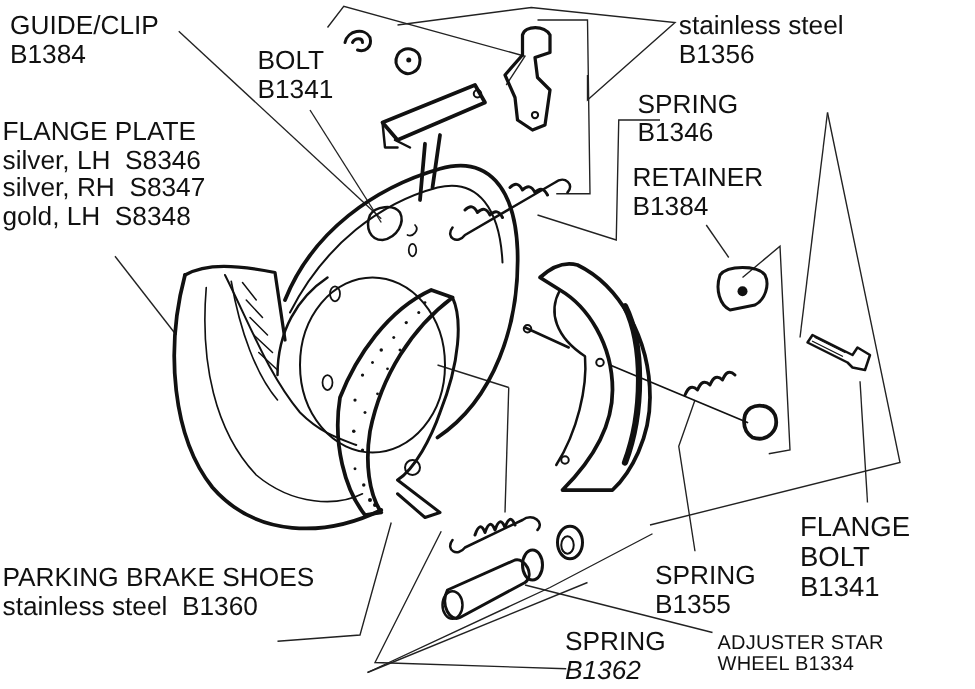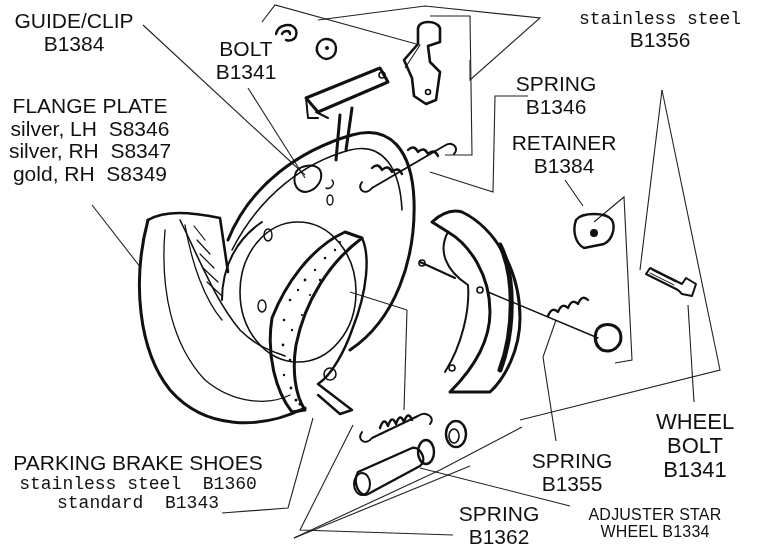--- a/index.html
+++ b/index.html
@@ -1,22 +1,22 @@
 <!DOCTYPE html>
 <html><head>
 <meta charset="utf-8">
 <style>
   html, body { margin: 0; padding: 0; background: #ffffff; }
   body { width: 780px; height: 551px; position: relative; overflow: hidden;
          font-family: "Liberation Sans", "DejaVu Sans", sans-serif; color: #111; }
   #art { position: absolute; left: 0; top: 0; width: 780px; height: 551px; }
-  .lbl { position: absolute; text-align: center; line-height: 1.08; white-space: nowrap; }
+  .lbl { position: absolute; text-align: left; line-height: 1.08; white-space: nowrap; }
   .lbl div { display: block; }
   .big { font-size: 21px; }
-  .med { font-size: 18px; font-family: Liberation Mono, monospace; }
+  .med { font-size: 21px; }
   .sm  { font-size: 16px; letter-spacing: 0.2px; }
   .ink { stroke: #111; fill: none; stroke-linecap: round; stroke-linejoin: round; }
   .leader { stroke: #222; fill: none; stroke-width: 1.1; }
 </style>
 </head>
 <body>
 
 <svg id="art" viewBox="0 0 780 551">
 
   <g>
@@ -149,56 +149,55 @@
 
 <div class="lbl big" style="left:206px; top:38px; width:80px;">
   <div style="white-space: pre;">BOLT</div>
   <div style="white-space: pre;">B1341</div>
 </div>
 
 <div class="lbl big" style="left:2px; top:77px; width:176px;">
   <div style="white-space: pre; margin-top: 18px;">FLANGE PLATE</div>
   <div style="white-space: pre;">silver, LH  S8346</div>
   <div style="white-space: pre;">silver, RH  S8347</div>
-  <div style="white-space: pre;">gold, RH  S8349</div>
+  <div style="white-space: pre;">gold, LH  S8348</div>
 </div>
 
 <div class="lbl big" style="left:543px; top:10px; width:234px;">
   <div class="med" style="white-space: pre;">stainless steel</div>
   <div style="white-space: pre;">B1356</div>
 </div>
 
 <div class="lbl big" style="left:510px; top:73px; width:92px;">
   <div style="white-space: pre;">SPRING</div>
   <div style="white-space: pre;">B1346</div>
 </div>
 
 <div class="lbl big" style="left:506px; top:132px; width:116px;">
   <div style="white-space: pre;">RETAINER</div>
   <div style="white-space: pre;">B1384</div>
 </div>
 
 <div class="lbl big" style="left:640px; top:410px; width:110px; font-size:22px;">
-  <div style="white-space: pre;">WHEEL</div>
+  <div style="white-space: pre;">FLANGE</div>
   <div style="white-space: pre;">BOLT</div>
   <div style="white-space: pre;">B1341</div>
 </div>
 
 <div class="lbl big" style="left:524px; top:450px; width:96px;">
   <div style="white-space: pre;">SPRING</div>
   <div style="white-space: pre;">B1355</div>
 </div>
 
 <div class="lbl big" style="left:452px; top:503px; width:94px;">
   <div style="white-space: pre;">SPRING</div>
-  <div style="white-space: pre;">B1362</div>
+  <div style="white-space: pre; font-style: italic;">B1362</div>
 </div>
 
 <div class="lbl sm" style="left:574px; top:506px; width:162px;">
   <div style="white-space: pre;">ADJUSTER STAR</div>
   <div style="white-space: pre;">WHEEL B1334</div>
 </div>
 
 <div class="lbl big" style="left:2px; top:452px; width:272px;">
   <div style="white-space: pre;">PARKING BRAKE SHOES</div>
   <div class="med" style="white-space: pre;">stainless steel  B1360</div>
-  <div class="med" style="white-space: pre;">standard  B1343</div>
 </div>
 
 </body></html>

